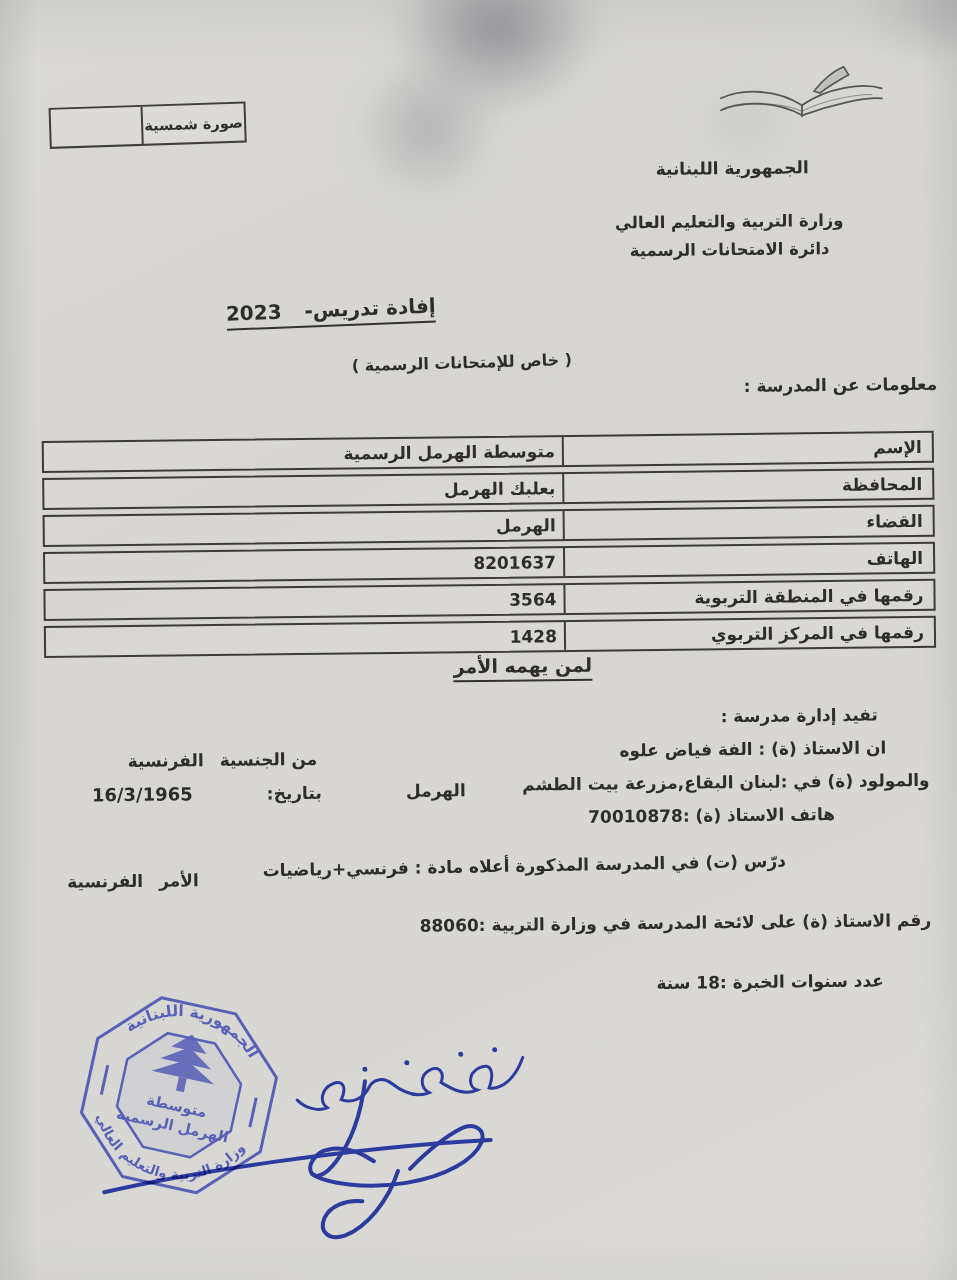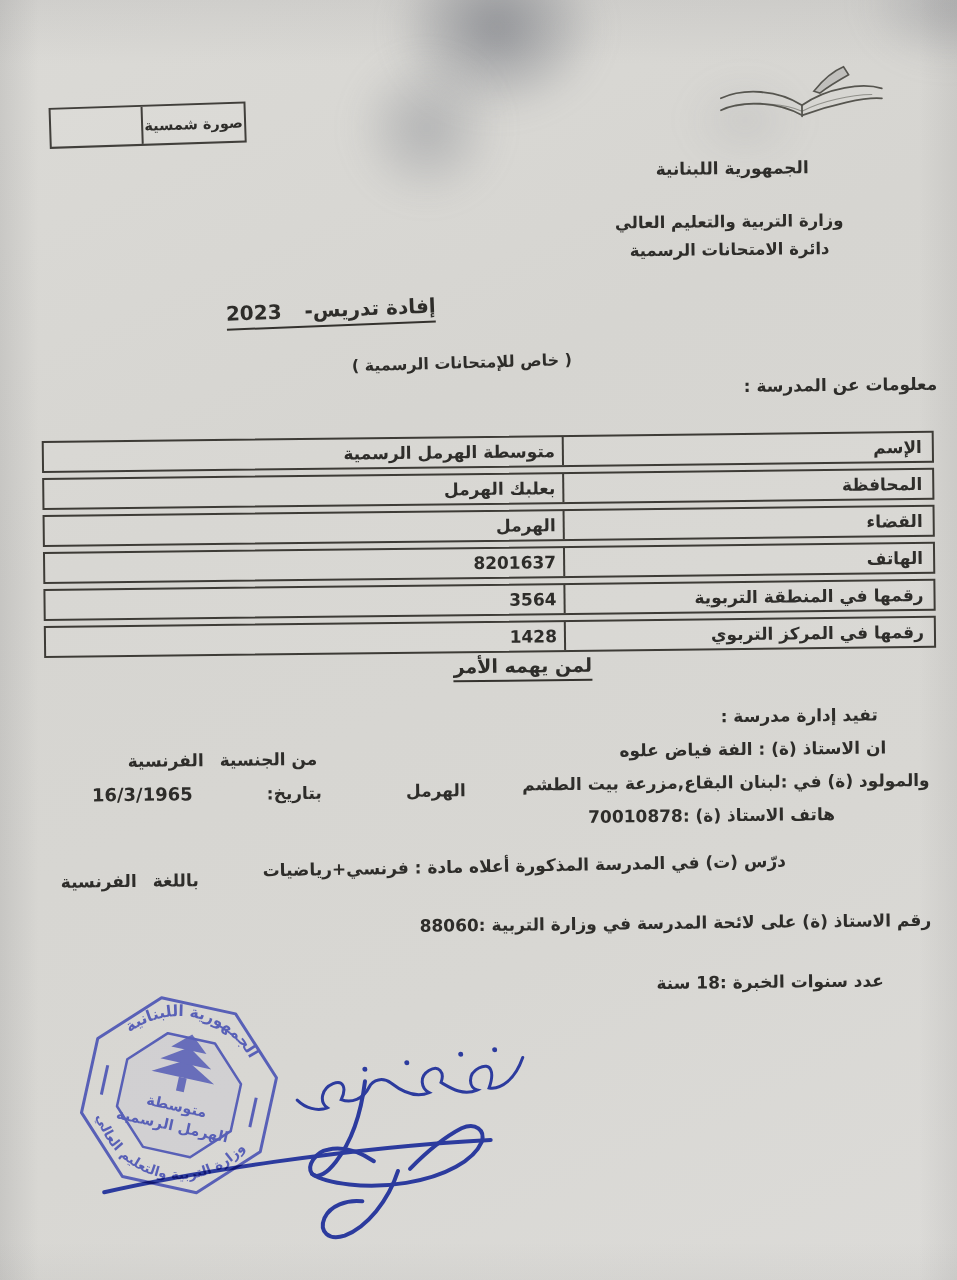--- a/index.html
+++ b/index.html
@@ -111,21 +111,21 @@
     <div class="abs ar txt17" style="right:641px;top:747px;">
       <span>من الجنسية</span><span class="gapw">الفرنسية</span>
     </div>
     <div class="abs ar txt17" style="right:29px;top:775px;">والمولود (ة) في :لبنان البقاع,مزرعة بيت الطشم</div>
     <div class="abs ar txt17" style="right:493px;top:780px;">الهرمل</div>
     <div class="abs ar txt17" style="right:637px;top:781px;">بتاريخ:</div>
     <div class="abs ar" style="right:766px;top:780px;font-size:18px;">16/3/1965</div>
     <div class="abs ar txt17" style="right:124px;top:808px;">هاتف الاستاذ (ة) :70010878</div>
     <div class="abs ar txt17" style="right:174px;top:856px;transform:rotate(-0.4deg);">درّس (ت) في المدرسة المذكورة أعلاه مادة : فرنسي+رياضيات</div>
     <div class="abs ar txt17" style="right:761px;top:867px;">
-      <span>باللغة</span><span class="gapw">الفرنسية</span>
+      <span>الأمر</span><span class="gapw">الفرنسية</span>
     </div>
     <div class="abs ar txt17" style="right:29px;top:915px;">رقم الاستاذ (ة)  على لائحة المدرسة في وزارة التربية :88060</div>
     <div class="abs ar txt17" style="right:77px;top:975px;">عدد سنوات الخبرة :18 سنة</div>
 
     <svg id="stamp-svg" class="abs" style="left:46px;top:986px;" width="256" height="228" viewBox="0 0 256 228">
       <g stroke="#4d55b4" fill="none" stroke-linejoin="round">
         <polygon points="217.5,143.9 163.9,197.5 88.1,197.5 34.5,143.9 34.5,68.1 88.1,14.5 163.9,14.5 217.5,68.1" stroke-width="3"></polygon>
         <polygon points="184.2,130.1 150.1,164.2 101.9,164.2 67.8,130.1 67.8,81.9 101.9,47.8 150.1,47.8 184.2,81.9" stroke-width="2.5" fill="rgba(77,85,180,0.05)"></polygon>
         <path d="M50,92 L50,122" stroke-width="3"></path>
         <path d="M202,92 L202,122" stroke-width="3"></path>

